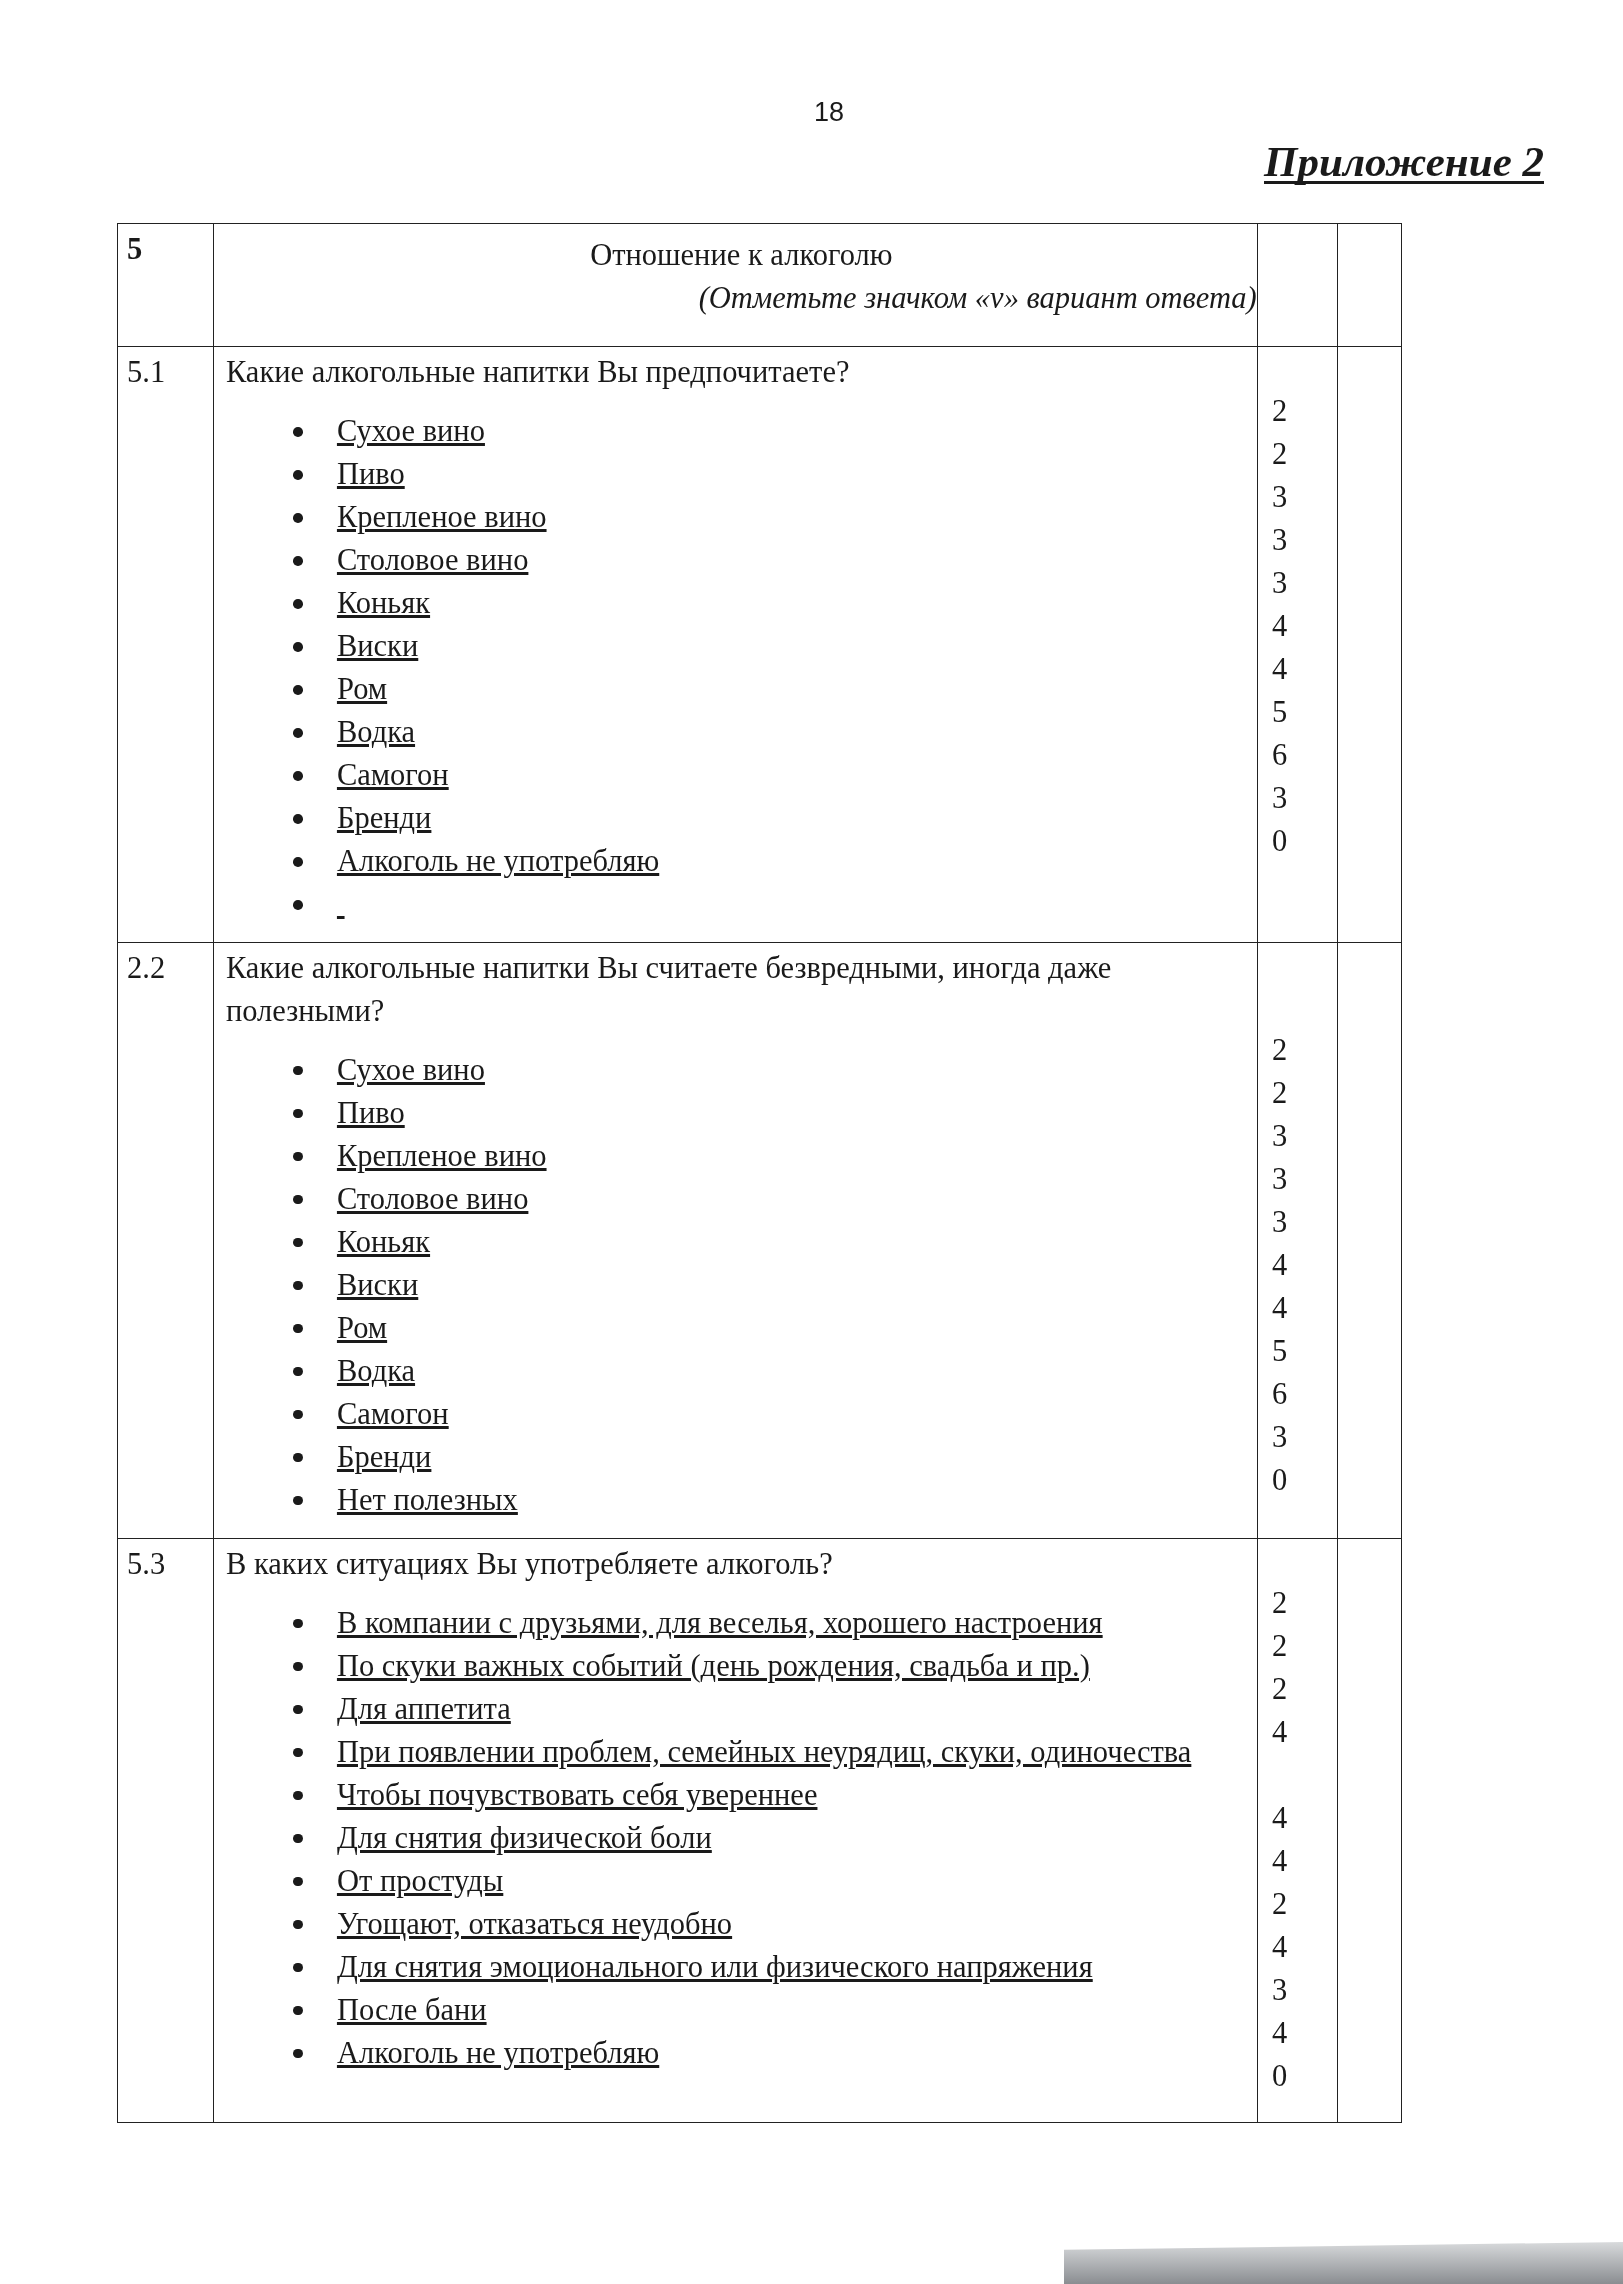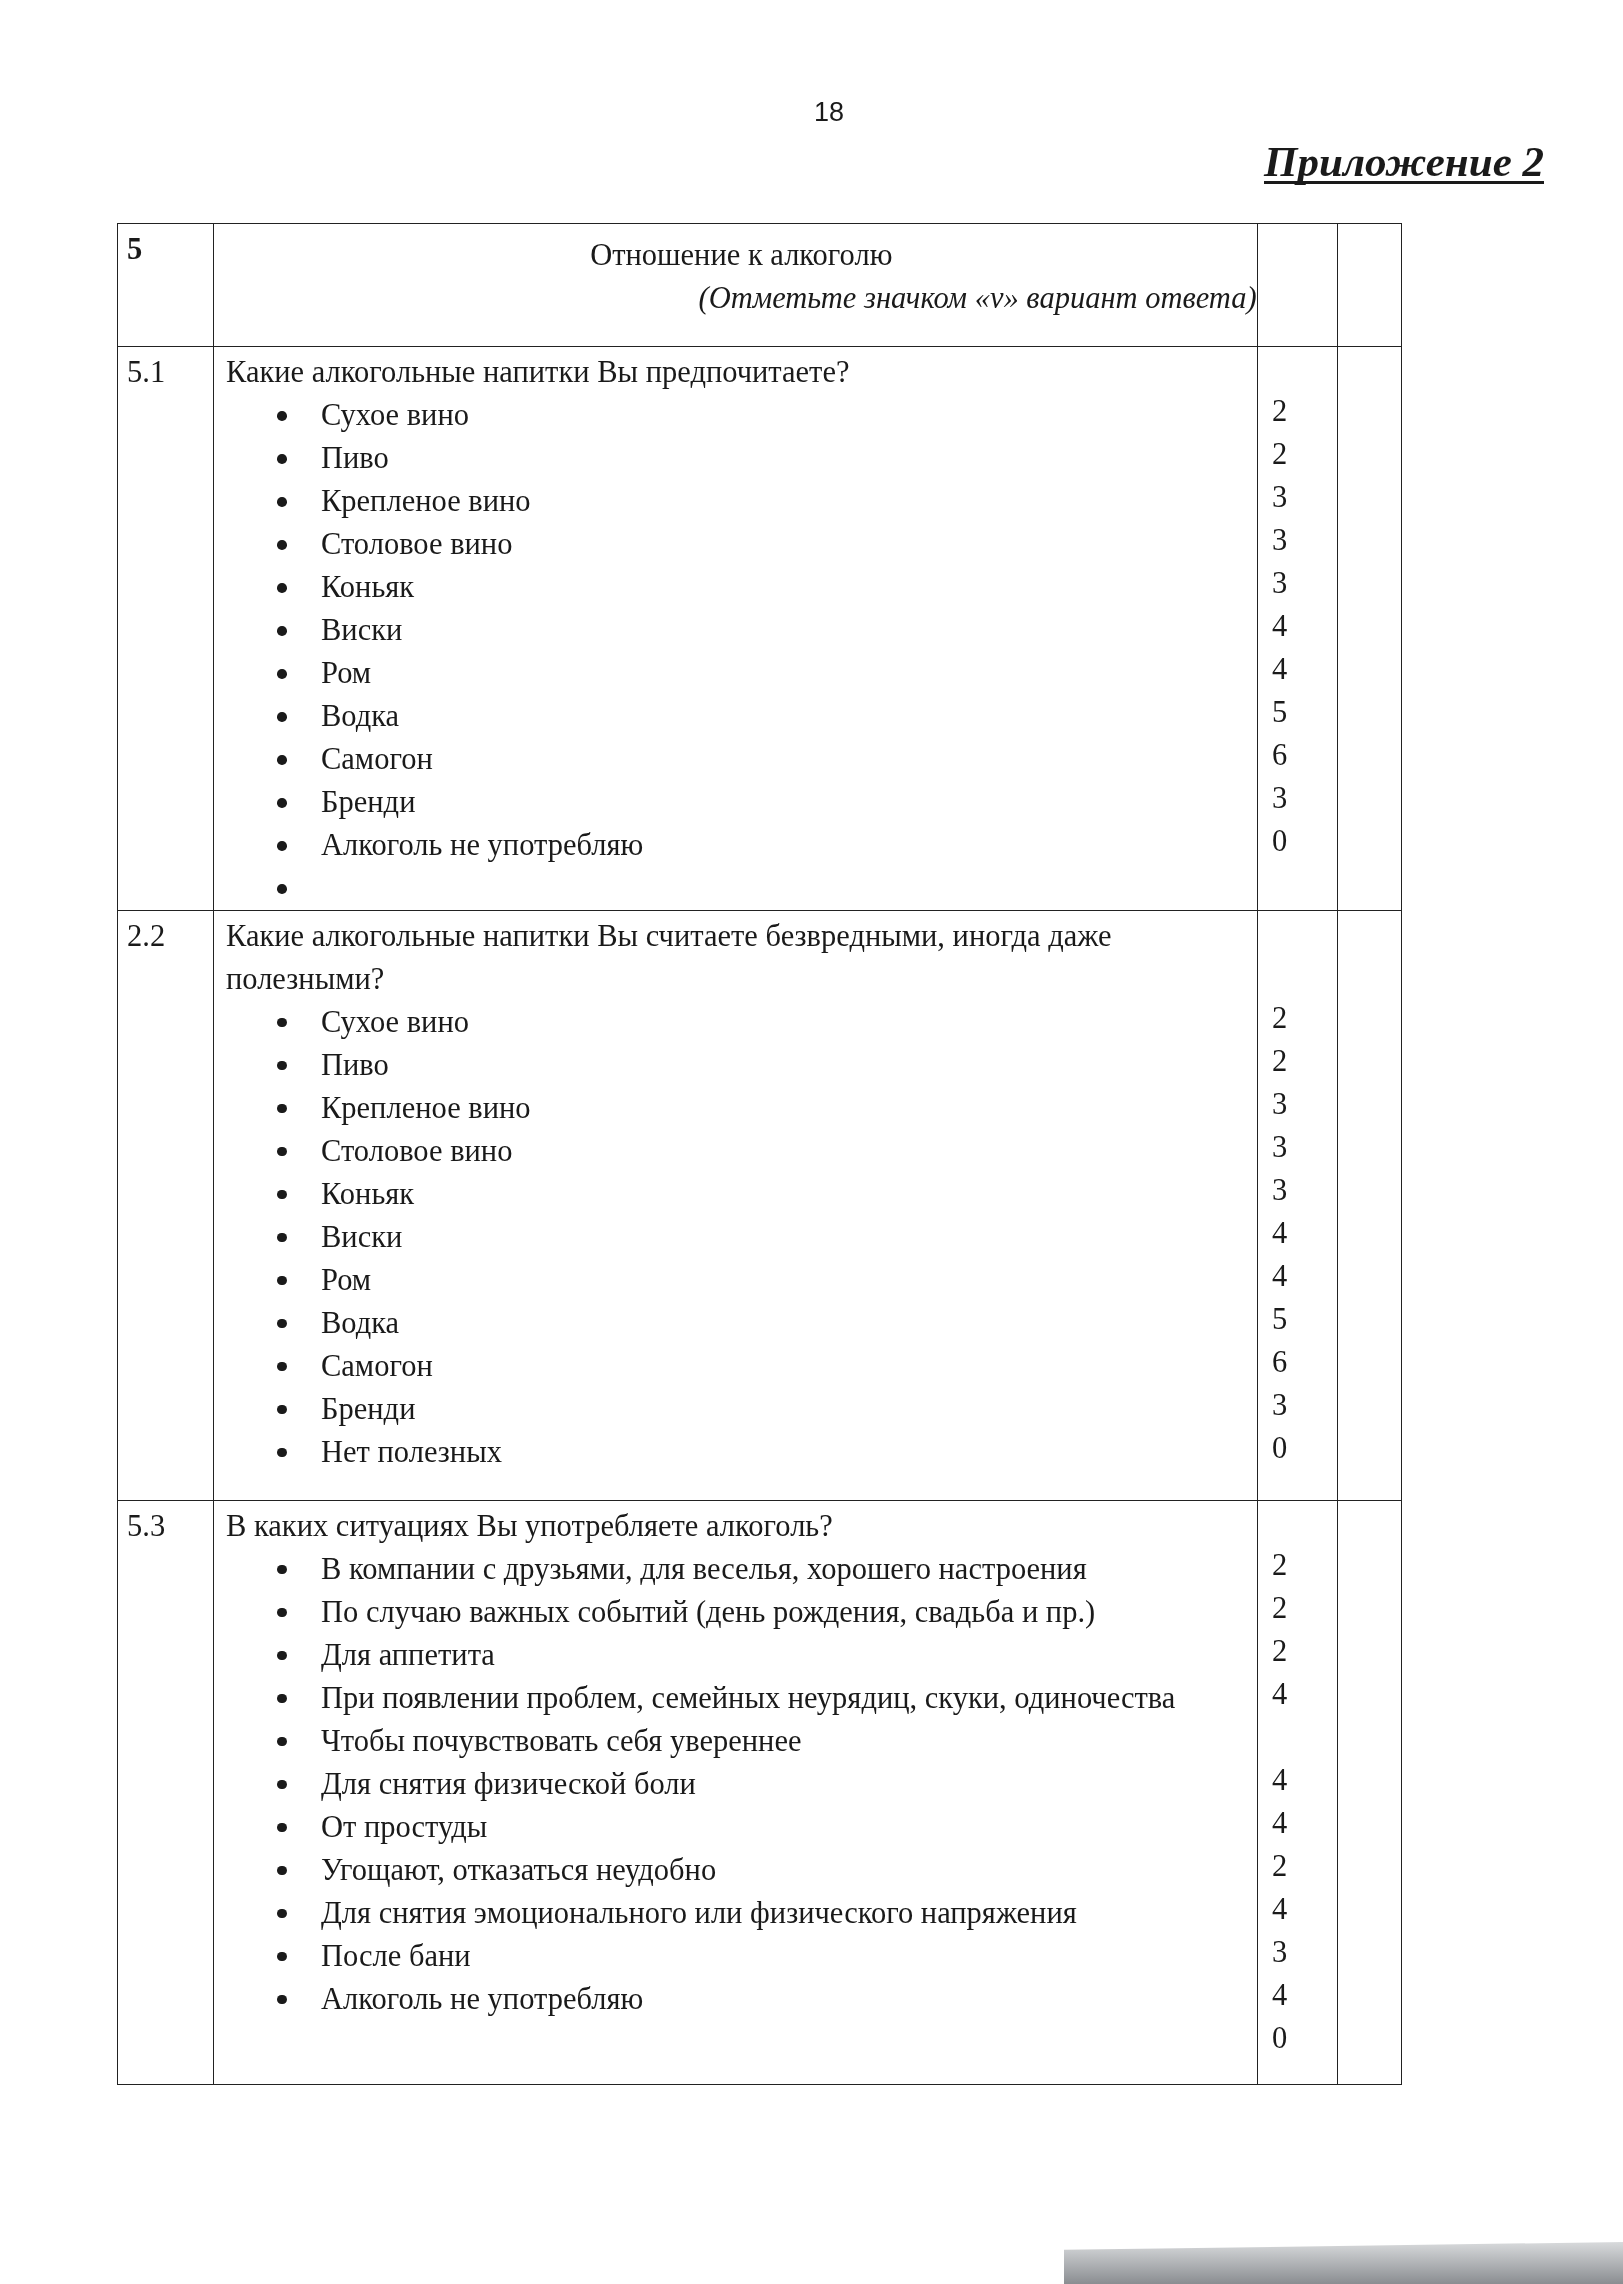--- a/index.html
+++ b/index.html
@@ -24,21 +24,21 @@
     font-size: 30.5px; line-height: 43px;
   }
   table.q td { border: 1.9px solid #222; vertical-align: top; padding: 0; }
   td.num { width: 88px; padding: 3.9px 0 0 9px !important; }
   td.text { width: 1056px; padding: 3.9px 0 0 11.7px !important; }
   td.score { width: 67px; text-align: left; padding-left: 14.3px !important; }
   td.blank { width: 65px; }
   .hdr-title { text-align: center; font-weight: normal; margin-top: 6.5px; }
   .hdr-sub { text-align: right; font-style: italic; }
   .hdr-num { font-weight: bold; }
-  ul.opts { list-style: none; margin: 0; padding: 0 0 0 51px; }
+  ul.opts { list-style: none; margin: 16px; padding: 0 0 0 51px; text-decoration: underline; }
   ul.opts li { position: relative; padding-left: 44px; }
   ul.opts li::before {
     content: ""; position: absolute; left: 0; top: 17px;
     width: 9.7px; height: 9.7px; border-radius: 50%; background: #1a1a1a;
   }
   .scores div { height: 43px; }
   .scores { padding-top: 43px; }
   .scores.two { padding-top: 86px; }
   .scores.q54 { padding-top: 39px; }
   .gap { height: 43px; }
@@ -138,21 +138,21 @@
     </td>
     <td class="blank"></td>
   </tr>
 
   <tr style="height:584px">
     <td class="num">5.3</td>
     <td class="text">
       <div>В каких ситуациях Вы употребляете алкоголь?</div>
       <ul class="opts">
         <li>В компании с друзьями, для веселья, хорошего настроения</li>
-        <li>По случаю важных событий (день рождения, свадьба и пр.)</li>
+        <li>По скуки важных событий (день рождения, свадьба и пр.)</li>
         <li>Для аппетита</li>
         <li>При появлении проблем, семейных неурядиц, скуки, одиночества</li>
         <li>Чтобы почувствовать себя увереннее</li>
         <li>Для снятия физической боли</li>
         <li>От простуды</li>
         <li>Угощают, отказаться неудобно</li>
         <li>Для снятия эмоционального или физического напряжения</li>
         <li>После бани</li>
         <li>Алкоголь не употребляю</li>
       </ul>

